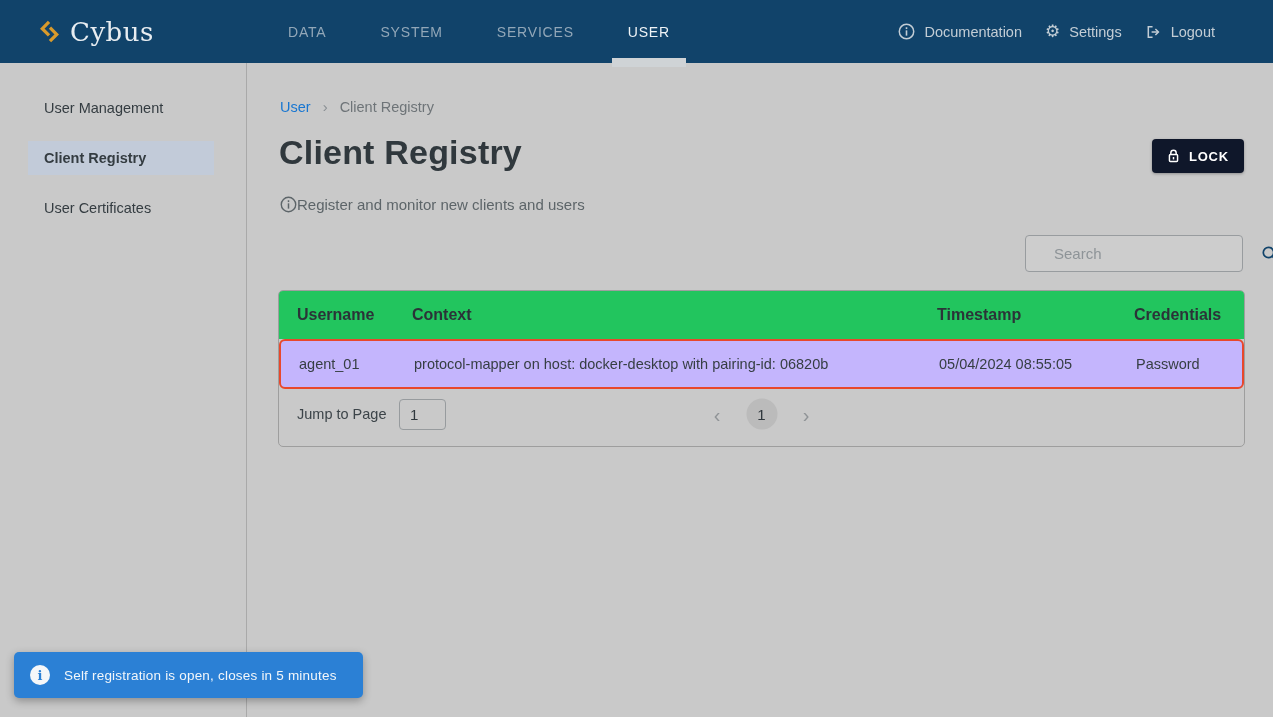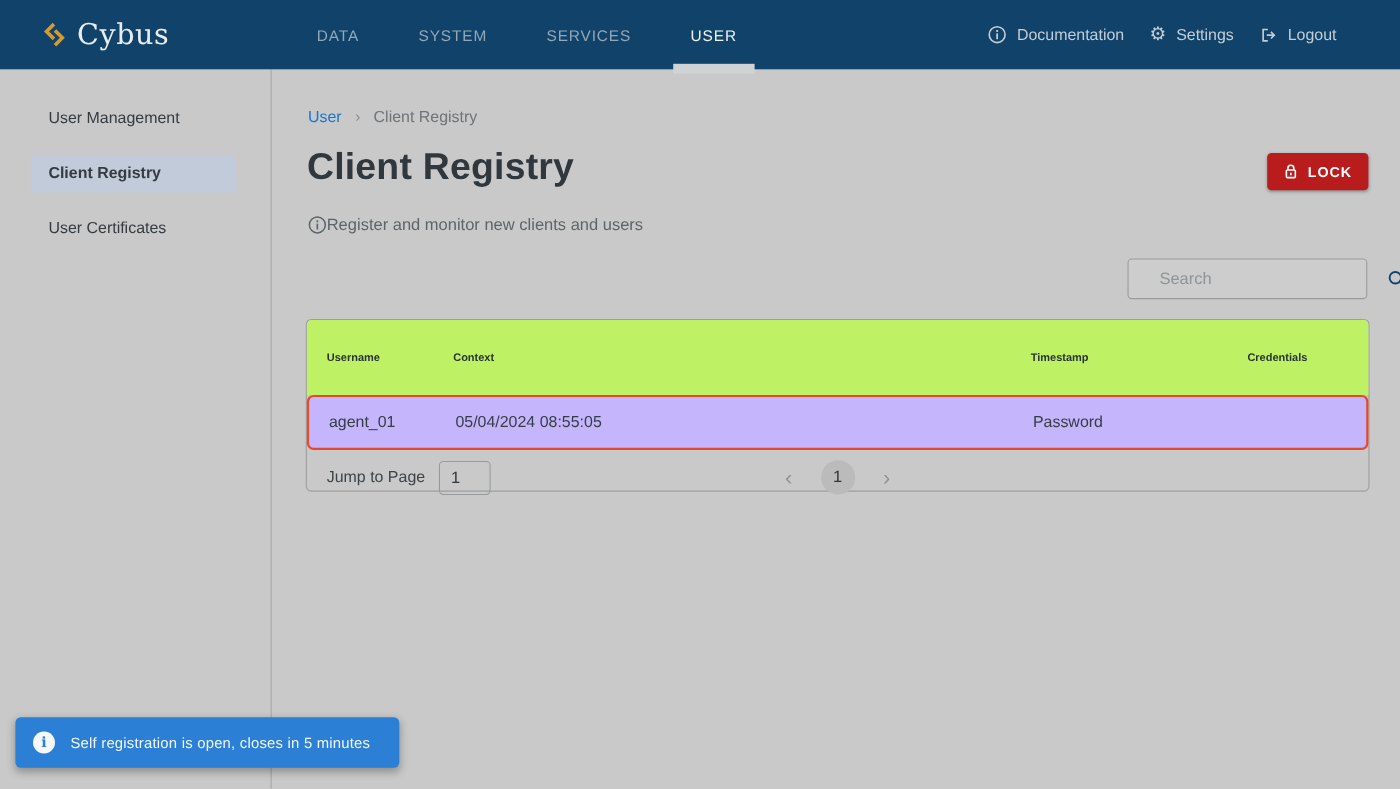--- a/index.html
+++ b/index.html
@@ -50,42 +50,42 @@
   .crumb-sep { color:#8a9094; font-size:15px; }
   .crumb-current { color:#6e7478; }
 
   .page-title { position:absolute; left:32px; top:70px; font-size:34px;
                 color:#30383d; letter-spacing:.2px; }
 
   .subtitle { position:absolute; left:33px; top:133px; display:flex;
               align-items:flex-start; gap:0; color:#5d6569; font-size:15px; }
 
   .lock-btn { position:absolute; right:29px; top:76px; height:34px; padding:0 15px;
-              background:#b91c1c; border:none; border-radius:4px; color:#fff;
+              background:#0f172a; border:none; border-radius:4px; color:#fff;
               font-size:13px; font-weight:bold; letter-spacing:.8px; display:flex;
               align-items:center; gap:9px; cursor:pointer;
               box-shadow:0 1px 3px rgba(0,0,0,.3);
               font-family:"Liberation Sans","DejaVu Sans",sans-serif; }
 
   .search-box { position:absolute; right:30px; top:172px; width:218px; height:37px;
                 border:1px solid #989c9f; border-radius:4px; background:#cdcdcd;
                 display:flex; align-items:center;padding-left:16px; }
   .search-input { flex:1; border:none; outline:none; background:transparent;
                   padding:0 8px 0 12px; font-size:15px; color:#3c4449;
                   font-family:inherit; }
   .search-input::placeholder { color:#8e9498; }
   .search-icon { width:34px; display:flex; justify-content:center; cursor:pointer; }
 
   
   .table-card { position:absolute; left:31px; top:227px; width:967px; height:157px;
                 border:1px solid #9e9e9e; border-radius:5px; overflow:visible; }
   .t-grid { display:grid; grid-template-columns:115px 525px 197px auto;
             align-items:center; padding-left:18px; }
-  .t-head { height:68px; background:#bef264; border-radius:4px 4px 0 0;
-            font-weight:bold; font-size:10px; color:#2b3338; }
+  .t-head { height:48px; background:#22c55e; border-radius:4px 4px 0 0;
+            font-weight:bold; font-size:16px; color:#2b3338; }
   .t-row { height:50px; background:#c4b5fd; border:2px solid #e8482c;
            border-radius:6px; font-size:14.5px; color:#363e43; cursor:pointer; }
   .t-foot { position:relative; height:50px; font-size:14.5px; color:#3c4449; }
   .jump-label { position:absolute; left:18px; top:50%; transform:translateY(-50%); }
   .jump-input { position:absolute; left:120px; top:10px; width:47px; height:31px;
                 background:transparent; border:1px solid #979b9e; border-radius:4px;
                 font-size:15px; color:#30383d; padding-left:10px; outline:none;
                 font-family:inherit; }
   .pager { position:absolute; left:50%; top:50%; transform:translate(-50%,-50%);
            display:flex; align-items:center; gap:17px; }
@@ -208,20 +208,21 @@
   <section class="table-card">
     <div class="t-grid t-head">
       <span>Username</span>
       <span>Context</span>
       <span>Timestamp</span>
       <span>Credentials</span>
     </div>
 
     <div class="t-grid t-row">
       <span>agent_01</span>
+      <span>protocol-mapper on host: docker-desktop with pairing-id: 06820b</span>
       <span>05/04/2024 08:55:05</span>
       <span>Password</span>
     </div>
 
     <div class="t-foot">
       <span class="jump-label">Jump to Page</span>
       <input class="jump-input" type="text" value="1" style="">
       <div class="pager">
         <span class="pager-chevron">‹</span>
         <span class="page-pill">1</span>

